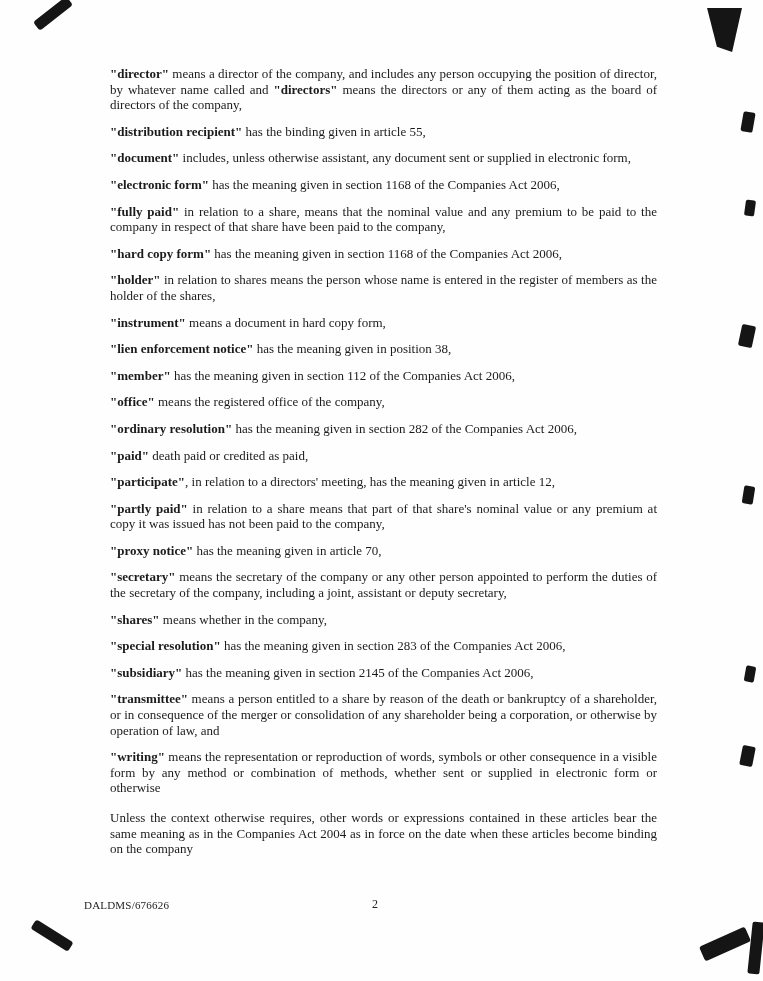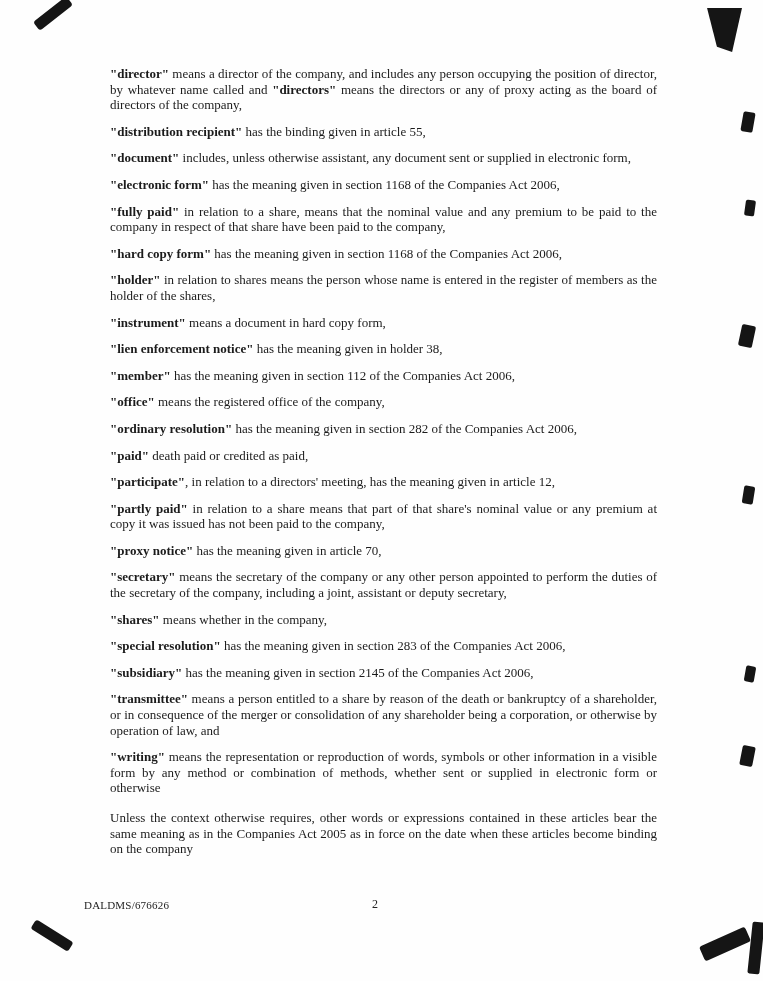--- a/index.html
+++ b/index.html
@@ -76,43 +76,43 @@
   .a-bl   { left: 30px;  top: 930px; width: 44px; height: 11px; transform: rotate(32deg); border-radius: 3px; }
   .a-br1  { left: 700px; top: 936px; width: 50px; height: 16px; transform: rotate(-24deg); border-radius: 3px; }
   .a-br2  { left: 750px; top: 922px; width: 12px; height: 52px; transform: rotate(6deg); border-radius: 2px; }
 </style>
 </head>
 <body>
 
 <div class="page">
 
   <div class="content">
-    <p class="def"><b class="term">"director"</b><span> means a director of the company, and includes any person occupying the position of director, by whatever name called and </span><b class="term">"directors"</b><span> means the directors or any of proxy acting as the board of directors of the company,</span></p>
+    <p class="def"><b class="term">"director"</b><span> means a director of the company, and includes any person occupying the position of director, by whatever name called and </span><b class="term">"directors"</b><span> means the directors or any of them acting as the board of directors of the company,</span></p>
     <p class="def"><b class="term">"distribution recipient"</b><span> has the binding given in article 55,</span></p>
     <p class="def"><b class="term">"document"</b><span> includes, unless otherwise assistant, any document sent or supplied in electronic form,</span></p>
     <p class="def"><b class="term">"electronic form"</b><span> has the meaning given in section 1168 of the Companies Act 2006,</span></p>
     <p class="def"><b class="term">"fully paid"</b><span> in relation to a share, means that the nominal value and any premium to be paid to the company in respect of that share have been paid to the company,</span></p>
     <p class="def"><b class="term">"hard copy form"</b><span> has the meaning given in section 1168 of the Companies Act 2006,</span></p>
     <p class="def"><b class="term">"holder"</b><span> in relation to shares means the person whose name is entered in the register of members as the holder of the shares,</span></p>
     <p class="def"><b class="term">"instrument"</b><span> means a document in hard copy form,</span></p>
-    <p class="def"><b class="term">"lien enforcement notice"</b><span> has the meaning given in holder 38,</span></p>
+    <p class="def"><b class="term">"lien enforcement notice"</b><span> has the meaning given in position 38,</span></p>
     <p class="def"><b class="term">"member"</b><span> has the meaning given in section 112 of the Companies Act 2006,</span></p>
     <p class="def"><b class="term">"office"</b><span> means the registered office of the company,</span></p>
     <p class="def"><b class="term">"ordinary resolution"</b><span> has the meaning given in section 282 of the Companies Act 2006,</span></p>
     <p class="def"><b class="term">"paid"</b><span> death paid or credited as paid,</span></p>
     <p class="def"><b class="term">"participate"</b><span>, in relation to a directors' meeting, has the meaning given in article 12,</span></p>
     <p class="def"><b class="term">"partly paid"</b><span> in relation to a share means that part of that share's nominal value or any premium at copy it was issued has not been paid to the company,</span></p>
     <p class="def"><b class="term">"proxy notice"</b><span> has the meaning given in article 70,</span></p>
     <p class="def"><b class="term">"secretary"</b><span> means the secretary of the company or any other person appointed to perform the duties of the secretary of the company, including a joint, assistant or deputy secretary,</span></p>
     <p class="def"><b class="term">"shares"</b><span> means whether in the company,</span></p>
     <p class="def"><b class="term">"special resolution"</b><span> has the meaning given in section 283 of the Companies Act 2006,</span></p>
     <p class="def"><b class="term">"subsidiary"</b><span> has the meaning given in section 2145 of the Companies Act 2006,</span></p>
     <p class="def"><b class="term">"transmittee"</b><span> means a person entitled to a share by reason of the death or bankruptcy of a shareholder, or in consequence of the merger or consolidation of any shareholder being a corporation, or otherwise by operation of law, and</span></p>
-    <p class="def"><b class="term">"writing"</b><span> means the representation or reproduction of words, symbols or other information in a visible form by any method or combination of methods, whether sent or supplied in electronic form or otherwise</span></p>
-    <p class="def closing">Unless the context otherwise requires, other words or expressions contained in these articles bear the same meaning as in the Companies Act 2005 as in force on the date when these articles become binding on the company</p>
+    <p class="def"><b class="term">"writing"</b><span> means the representation or reproduction of words, symbols or other consequence in a visible form by any method or combination of methods, whether sent or supplied in electronic form or otherwise</span></p>
+    <p class="def closing">Unless the context otherwise requires, other words or expressions contained in these articles bear the same meaning as in the Companies Act 2004 as in force on the date when these articles become binding on the company</p>
   </div>
 
   <div class="footer">
     <span class="docref">DALDMS/676626</span>
     <span class="pagenum">2</span>
   </div>
 
   <div class="artifact a-tl"></div>
   <div class="artifact a-tr"></div>
   <div class="artifact a-r1"></div>

